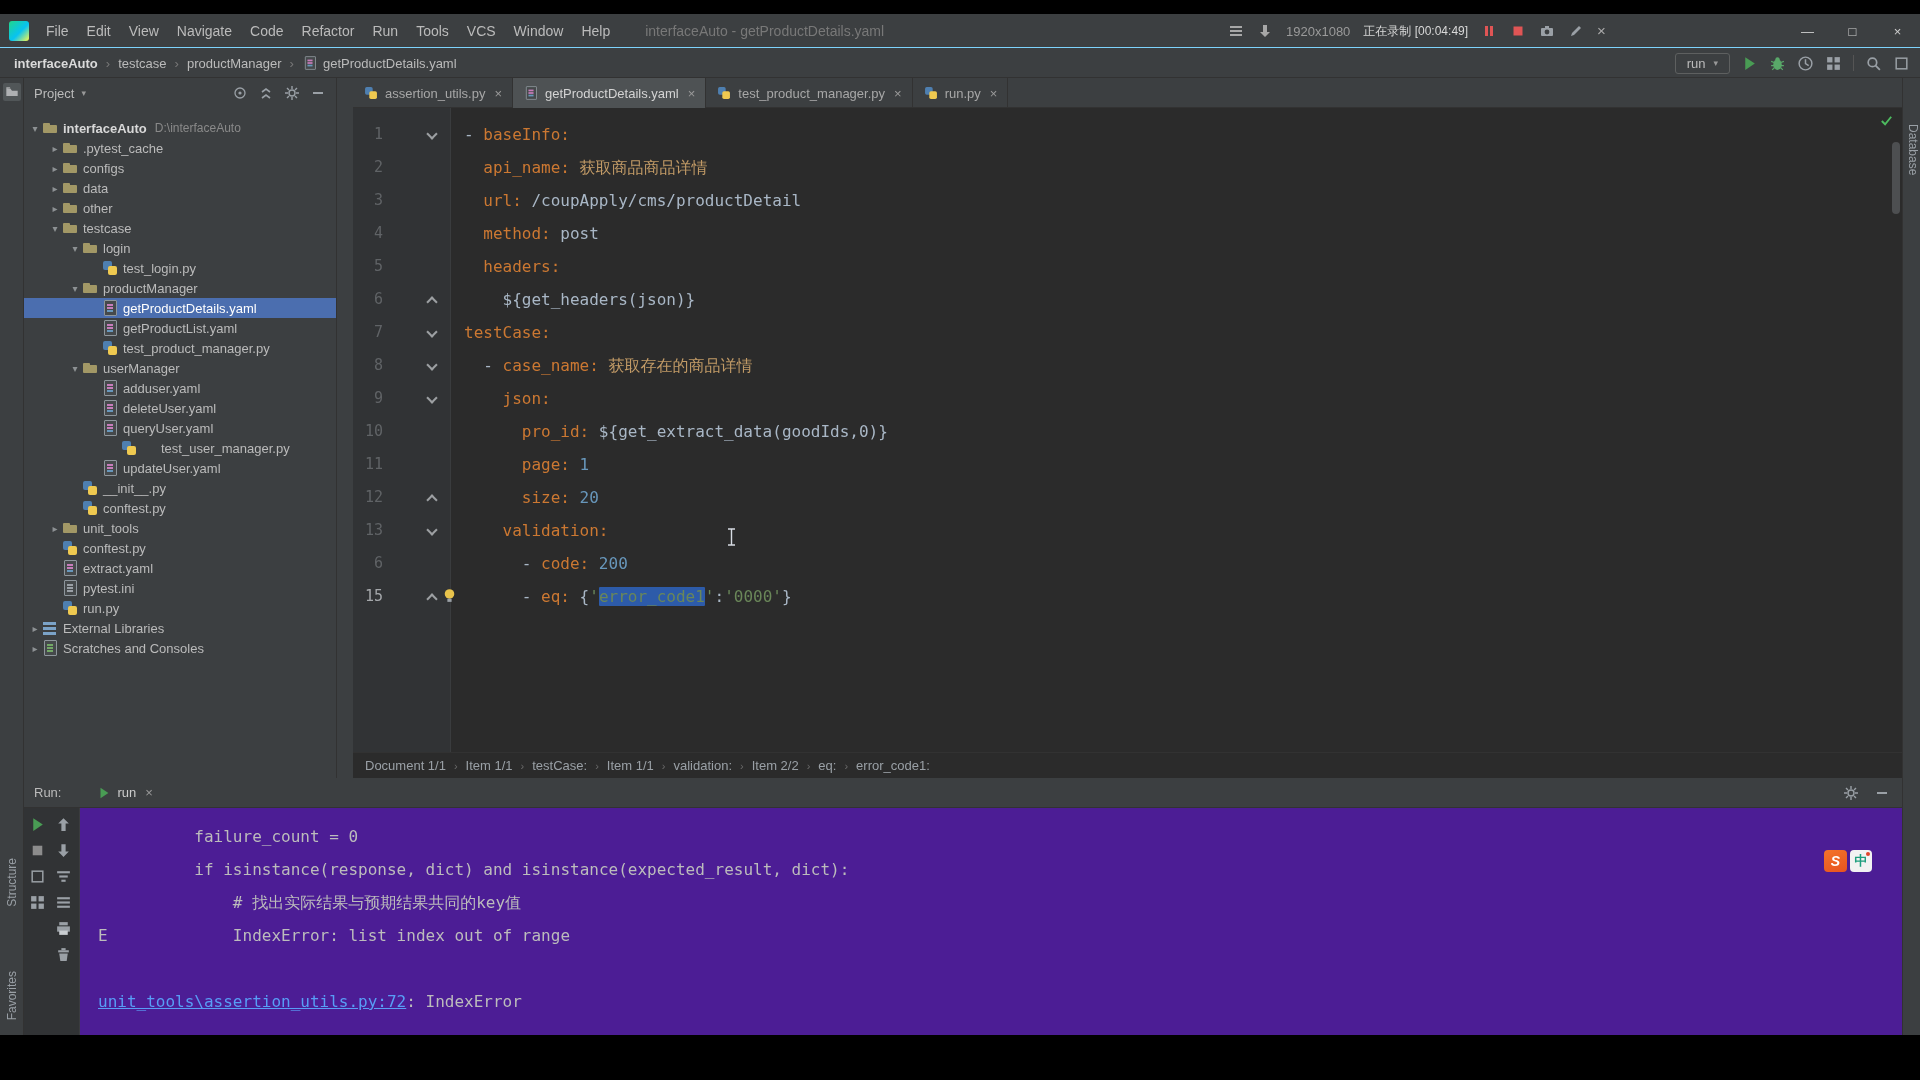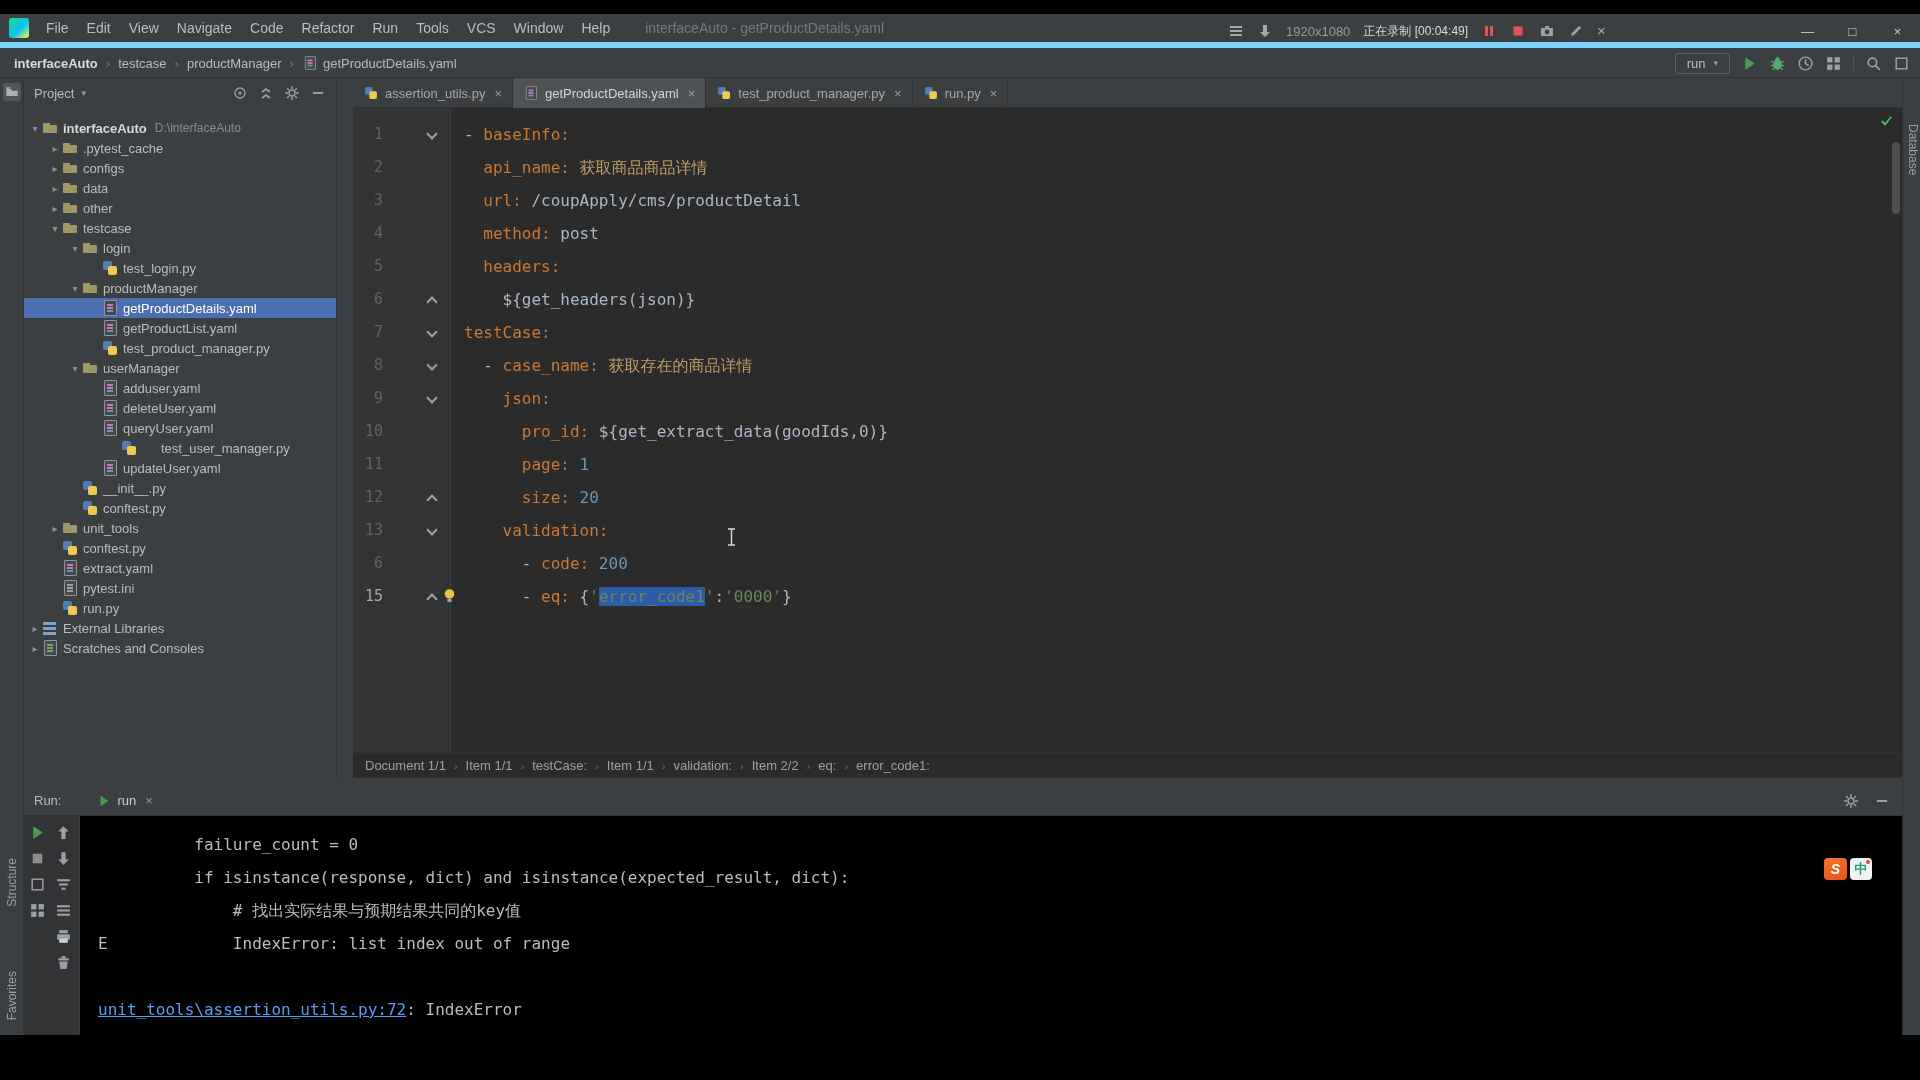--- a/index.html
+++ b/index.html
@@ -1,19 +1,19 @@
 <!DOCTYPE html>
 <html><head>
 <meta charset="utf-8">
 <style>
 *{margin:0;padding:0;box-sizing:border-box;}
 html,body{width:1920px;height:1080px;background:#000;overflow:hidden;font-family:"Liberation Sans",sans-serif;}
 .window{position:absolute;left:0;top:14px;width:1920px;height:1021px;background:#3C3F41;color:#BBB;}
 
-.menubar{position:absolute;left:0;top:0;width:100%;height:34px;display:flex;align-items:center;border-bottom:6px solid #7dd3fc;}
+.menubar{position:absolute;left:0;top:0;width:100%;height:34px;display:flex;align-items:center;border-bottom:1px solid #7dd3fc;}
 .logo{width:20px;height:20px;margin:0 8px 0 9px;border-radius:3px;background:linear-gradient(135deg,#21D789,#07C3F2 55%,#FCF84A);flex:0 0 20px;}
 .menus{display:flex;}
 .menu-item{padding:0 9px;font-size:14px;color:#BBBBBB;line-height:34px;}
 .wtitle{margin-left:26px;font-size:14px;color:#787878;white-space:nowrap;}
 .recorder{position:absolute;left:1228px;top:0;height:34px;display:flex;align-items:center;gap:13px;}
 .rres{color:#9A9A9A;font-size:13px;}
 .rstatus{color:#D8D8D8;font-size:12px;}
 .ric{width:16px;height:16px;display:inline-flex;}
 .ric svg{width:100%;height:100%;}
 .rx{color:#AAA;font-size:15px;width:auto;line-height:16px;}
@@ -92,21 +92,21 @@
 .echeck{position:absolute;right:8px;top:5px;width:15px;height:15px;}
 .echeck svg{width:100%;height:100%;}
 .scrollthumb{position:absolute;right:2px;top:34px;width:8px;height:72px;background:#4D4F51;border-radius:4px;}
 .ibeam{position:absolute;left:374px;top:420px;}
 .ebread{position:absolute;left:0;bottom:0;height:26px;right:0;border-top:1px solid #323232;display:flex;align-items:center;gap:8px;padding-left:12px;font-size:13px;color:#9AA0A6;background:#2B2B2B;}
 .ebsep{color:#6A6A6A;font-size:11px;}
 
 .rightstrip{position:absolute;right:0;top:64px;bottom:0;width:18px;border-left:1px solid #323232;}
 .vlabel-r{position:absolute;top:46px;left:3px;writing-mode:vertical-rl;font-size:12px;color:#9AA0A6;}
 
-.runpanel{position:absolute;left:24px;right:18px;top:764px;bottom:0;background:#000000;margin-top:8px;}
+.runpanel{position:absolute;left:24px;right:18px;top:764px;bottom:0;background:#4c1d95;}
 .rhead{position:absolute;left:0;top:0;right:0;height:30px;background:#3C3F41;border-bottom:1px solid #323232;display:flex;align-items:center;font-size:13px;}
 .rlabel{padding-left:10px;color:#BBB;}
 .rtab{display:inline-flex;align-items:center;gap:6px;margin-left:28px;padding:0 8px;height:30px;color:#CCC;}
 .rticonhead{width:14px;height:14px;display:inline-flex;}
 .rticonhead svg{width:100%;height:100%;}
 .rhicons{position:absolute;right:12px;display:flex;gap:15px;}
 .rhico{width:16px;height:16px;display:inline-flex;}
 .rhico svg{width:100%;height:100%;}
 .rtoolbar{position:absolute;left:0;top:30px;bottom:0;width:56px;background:#313335;border-right:1px solid #3A3C3E;}
 .rtcol{position:absolute;top:8px;display:flex;flex-direction:column;gap:9px;}

